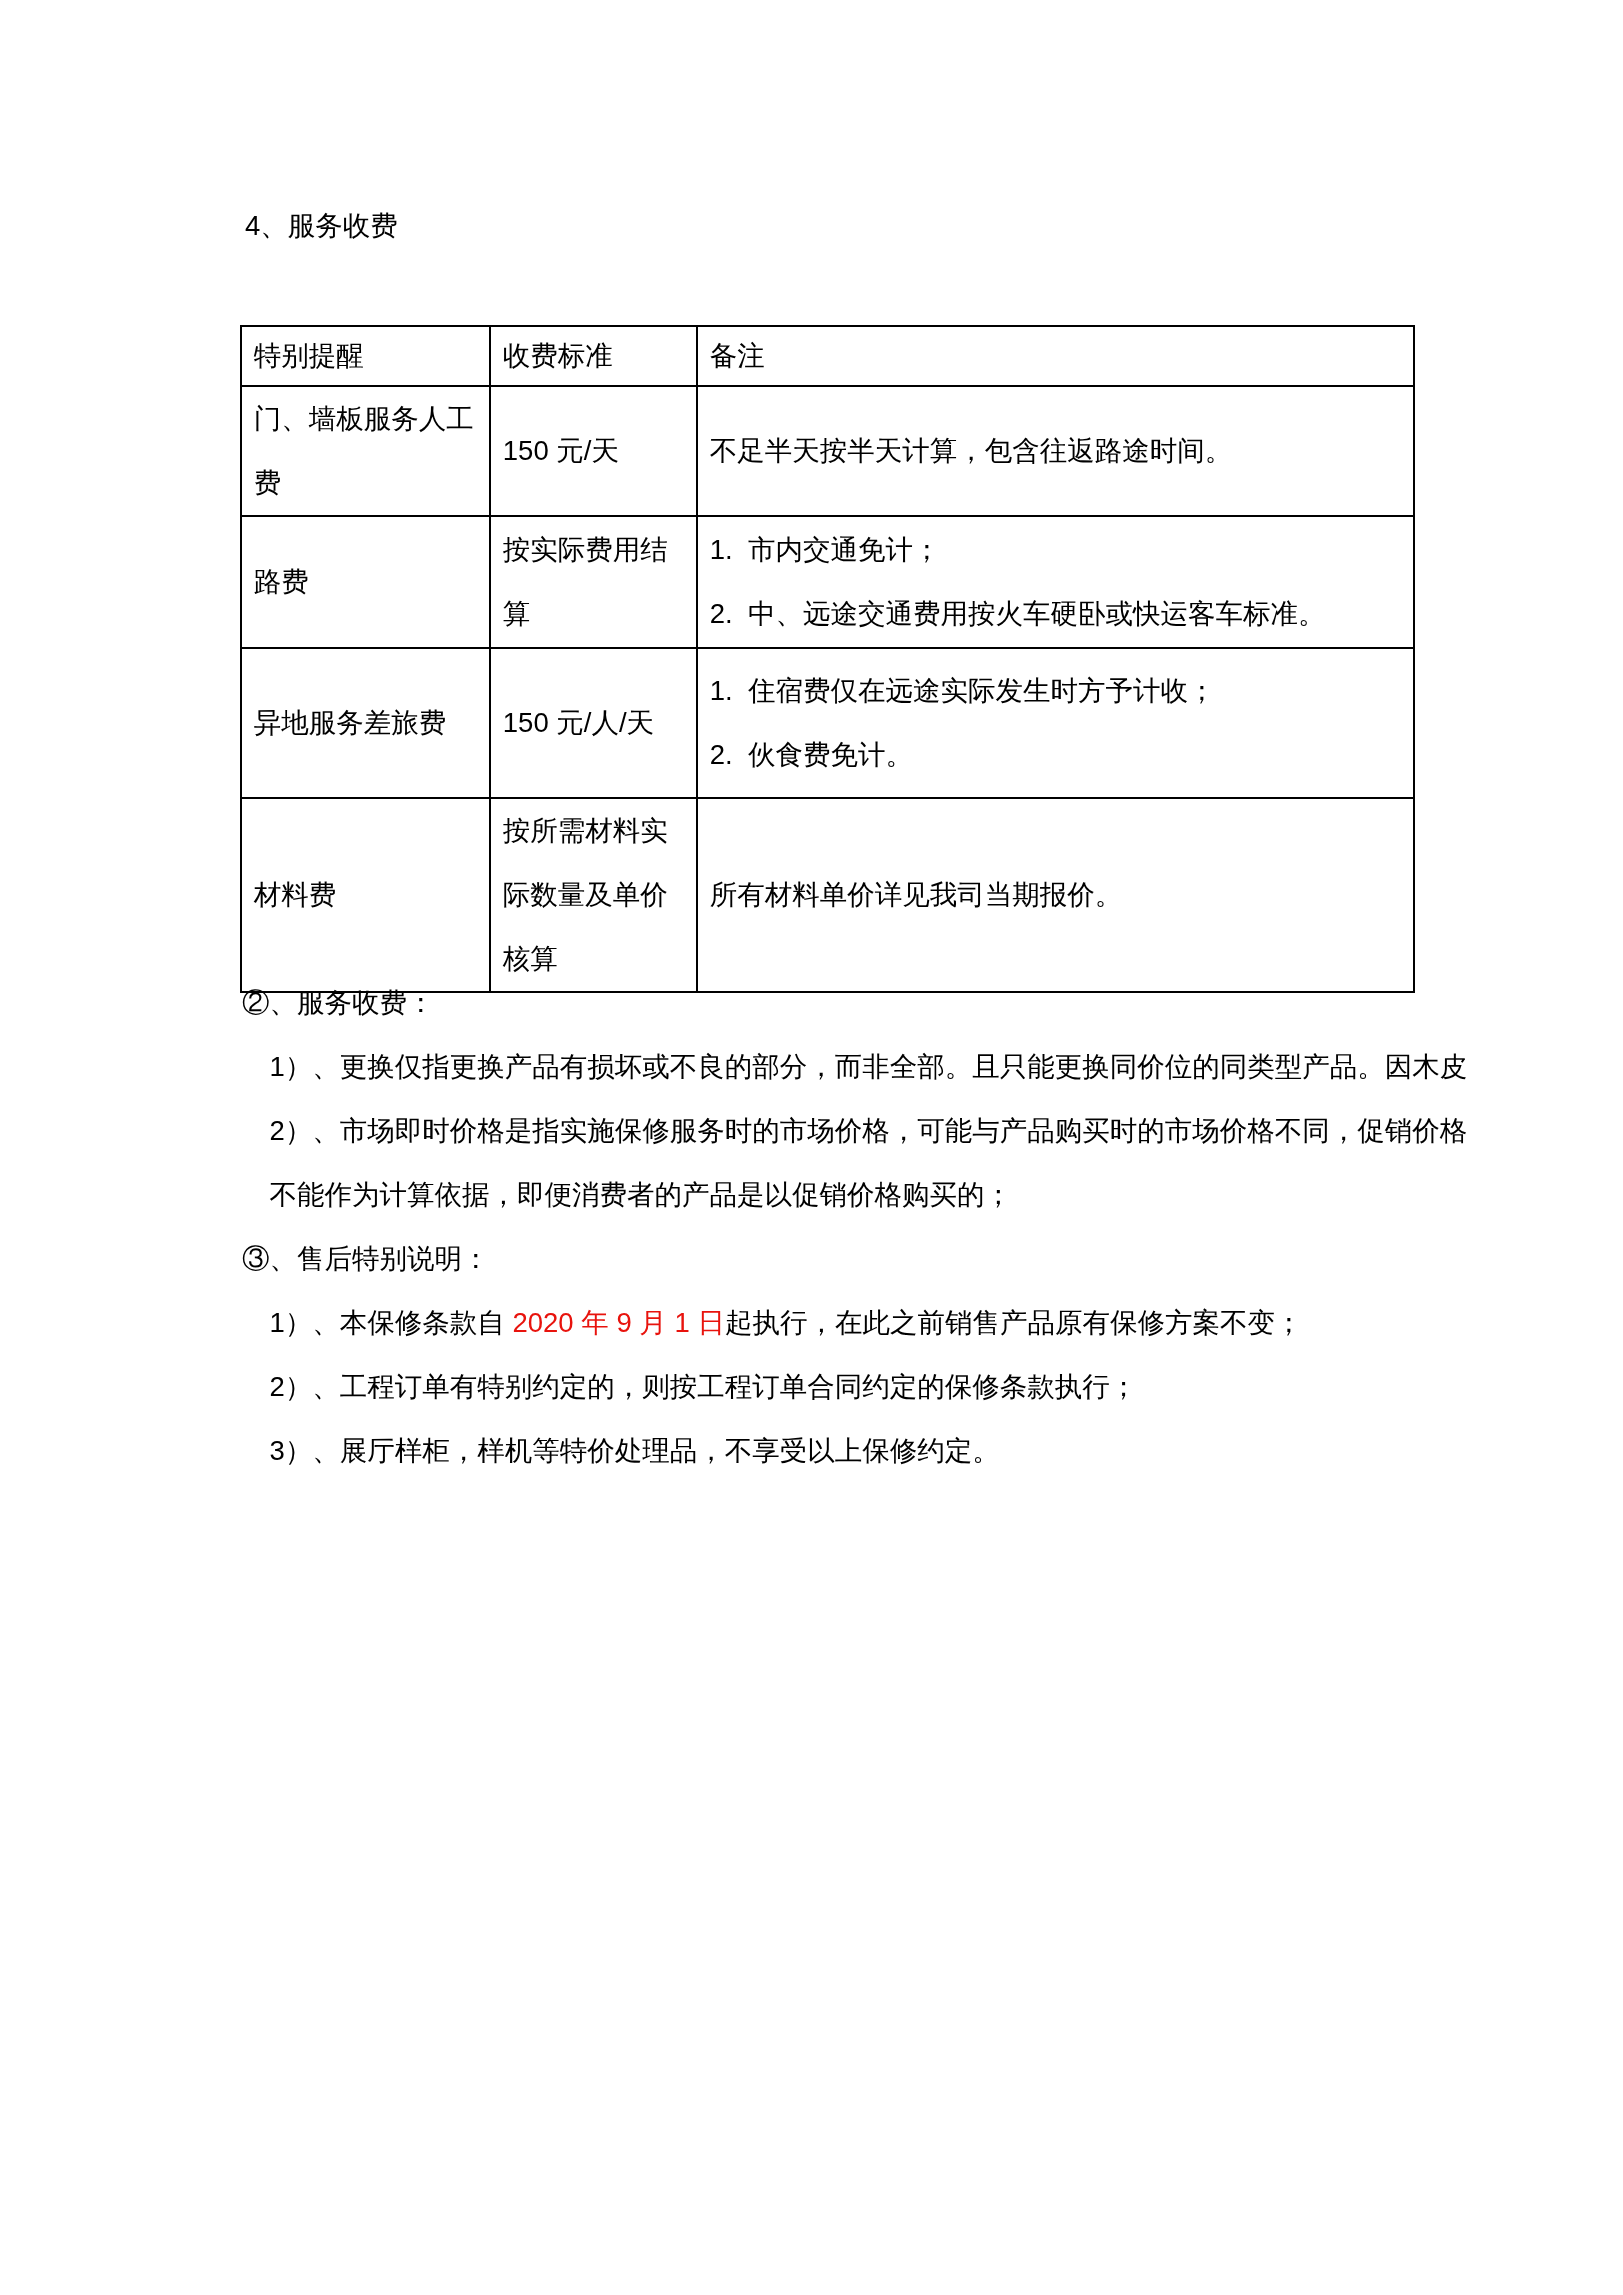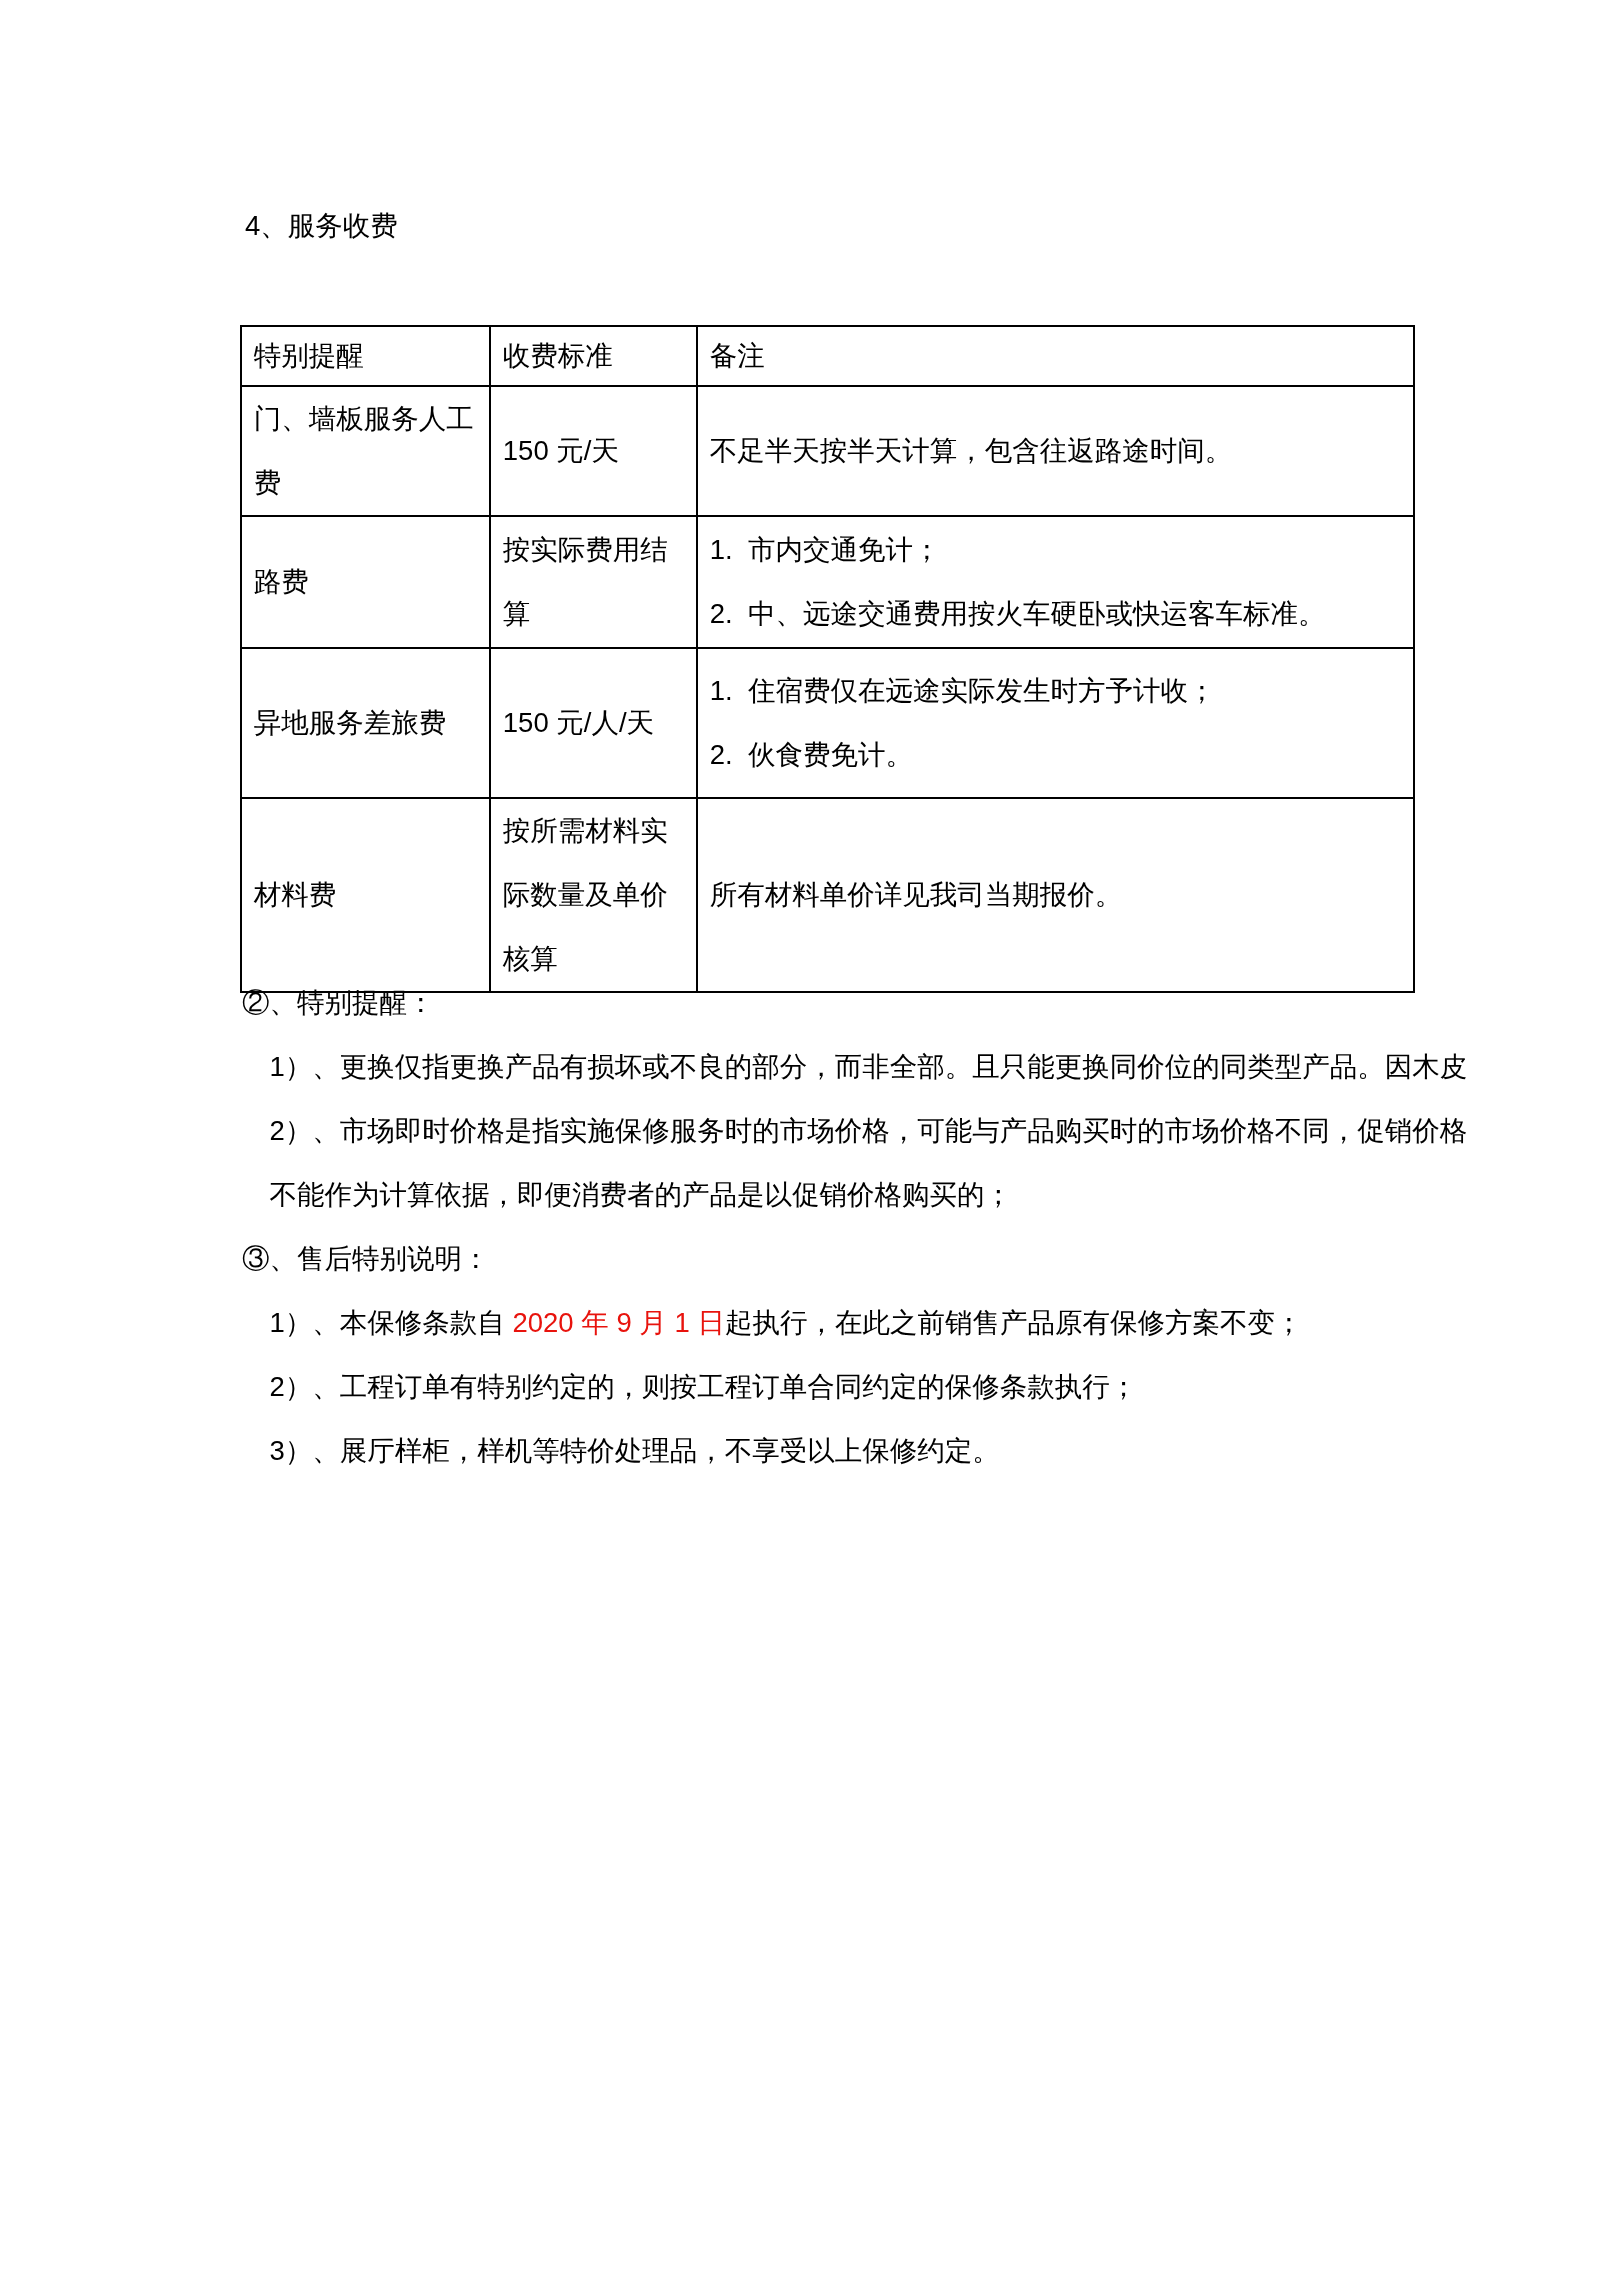--- a/index.html
+++ b/index.html
@@ -101,21 +101,21 @@
         <td class="wrapcell">材料费</td>
         <td class="wrapcell">按所需材料实际数量及单价核算</td>
         <td>
           <div class="note">所有材料单价详见我司当期报价。</div>
         </td>
       </tr>
     </tbody>
   </table>
 
   <div class="flow">
-    <div class="fline">②、特别提醒：</div>
+    <div class="fline">②、服务收费：</div>
     <div class="fline ind">1）、更换仅指更换产品有损坏或不良的部分，而非全部。且只能更换同价位的同类型产品。因木皮</div>
     <div class="fline ind">2）、市场即时价格是指实施保修服务时的市场价格，可能与产品购买时的市场价格不同，促销价格</div>
     <div class="fline ind">不能作为计算依据，即便消费者的产品是以促销价格购买的；</div>
     <div class="fline">③、售后特别说明：</div>
     <div class="fline ind"><span>1）、本保修条款自 </span><span style="color: rgb(232, 19, 13);">2020 年 9 月 1 日</span><span>起执行，在此之前销售产品原有保修方案不变；</span></div>
     <div class="fline ind">2）、工程订单有特别约定的，则按工程订单合同约定的保修条款执行；</div>
     <div class="fline ind">3）、展厅样柜，样机等特价处理品，不享受以上保修约定。</div>
   </div>
 
 </div>

